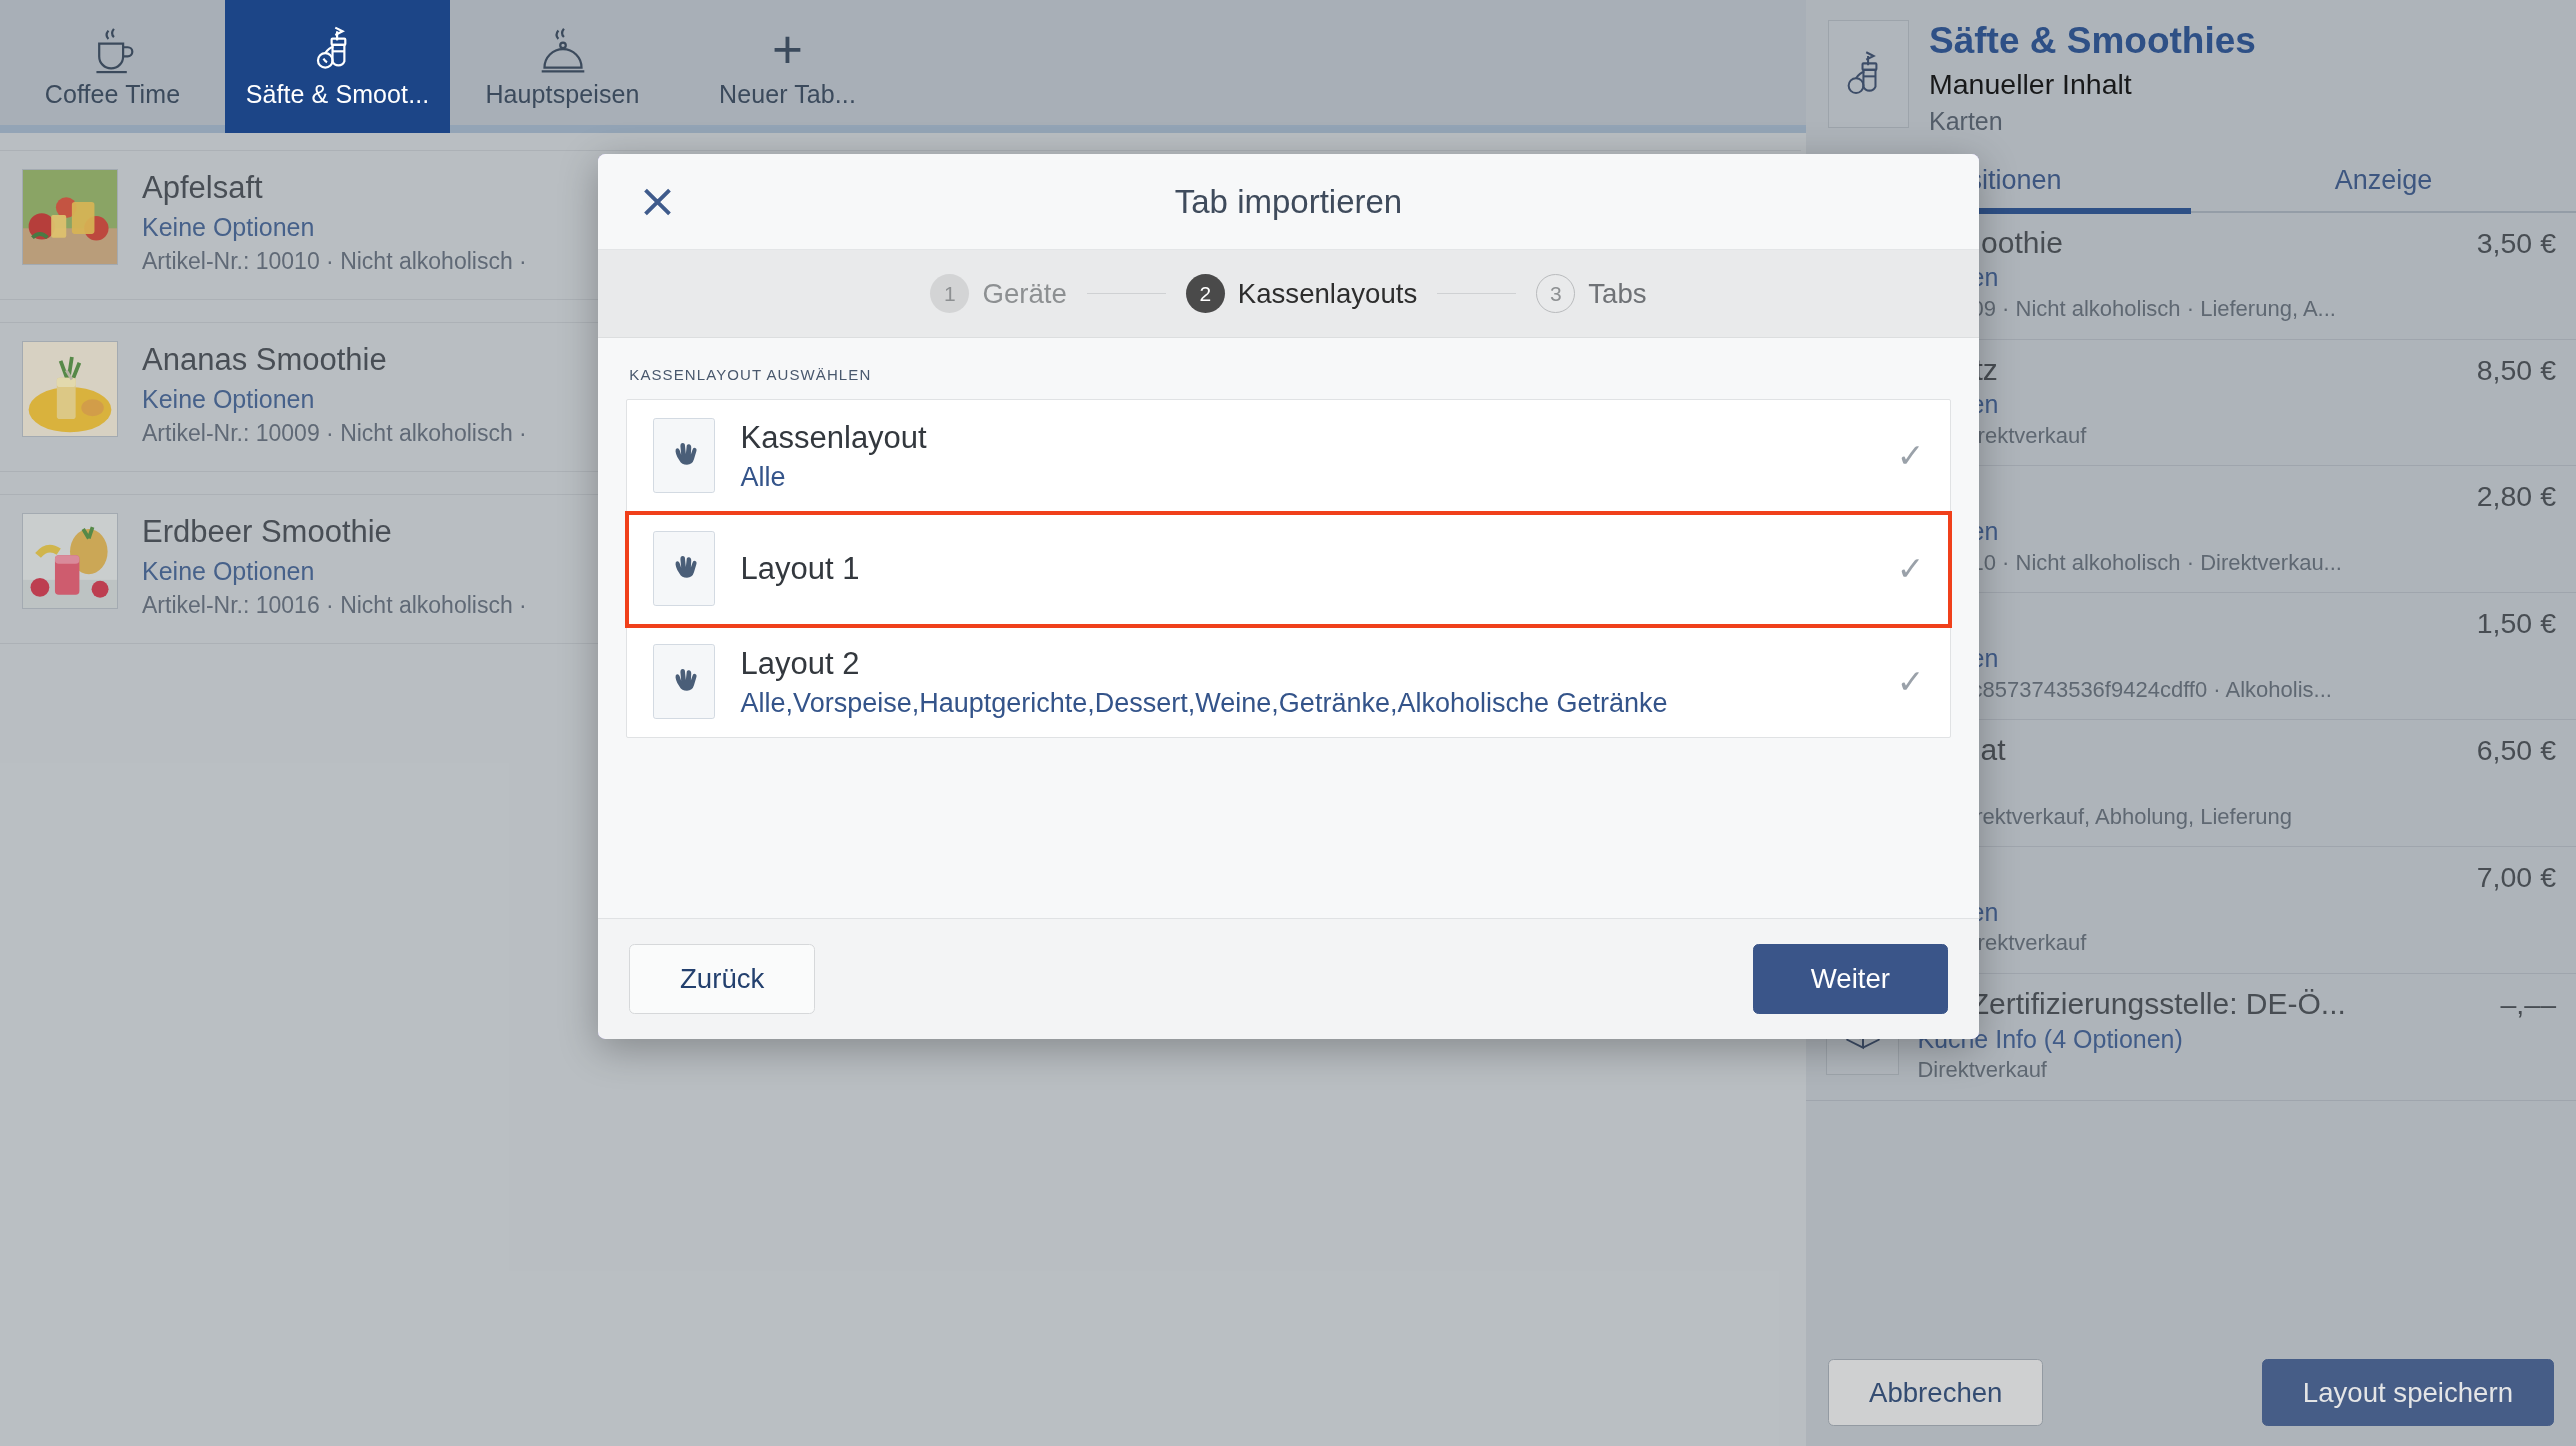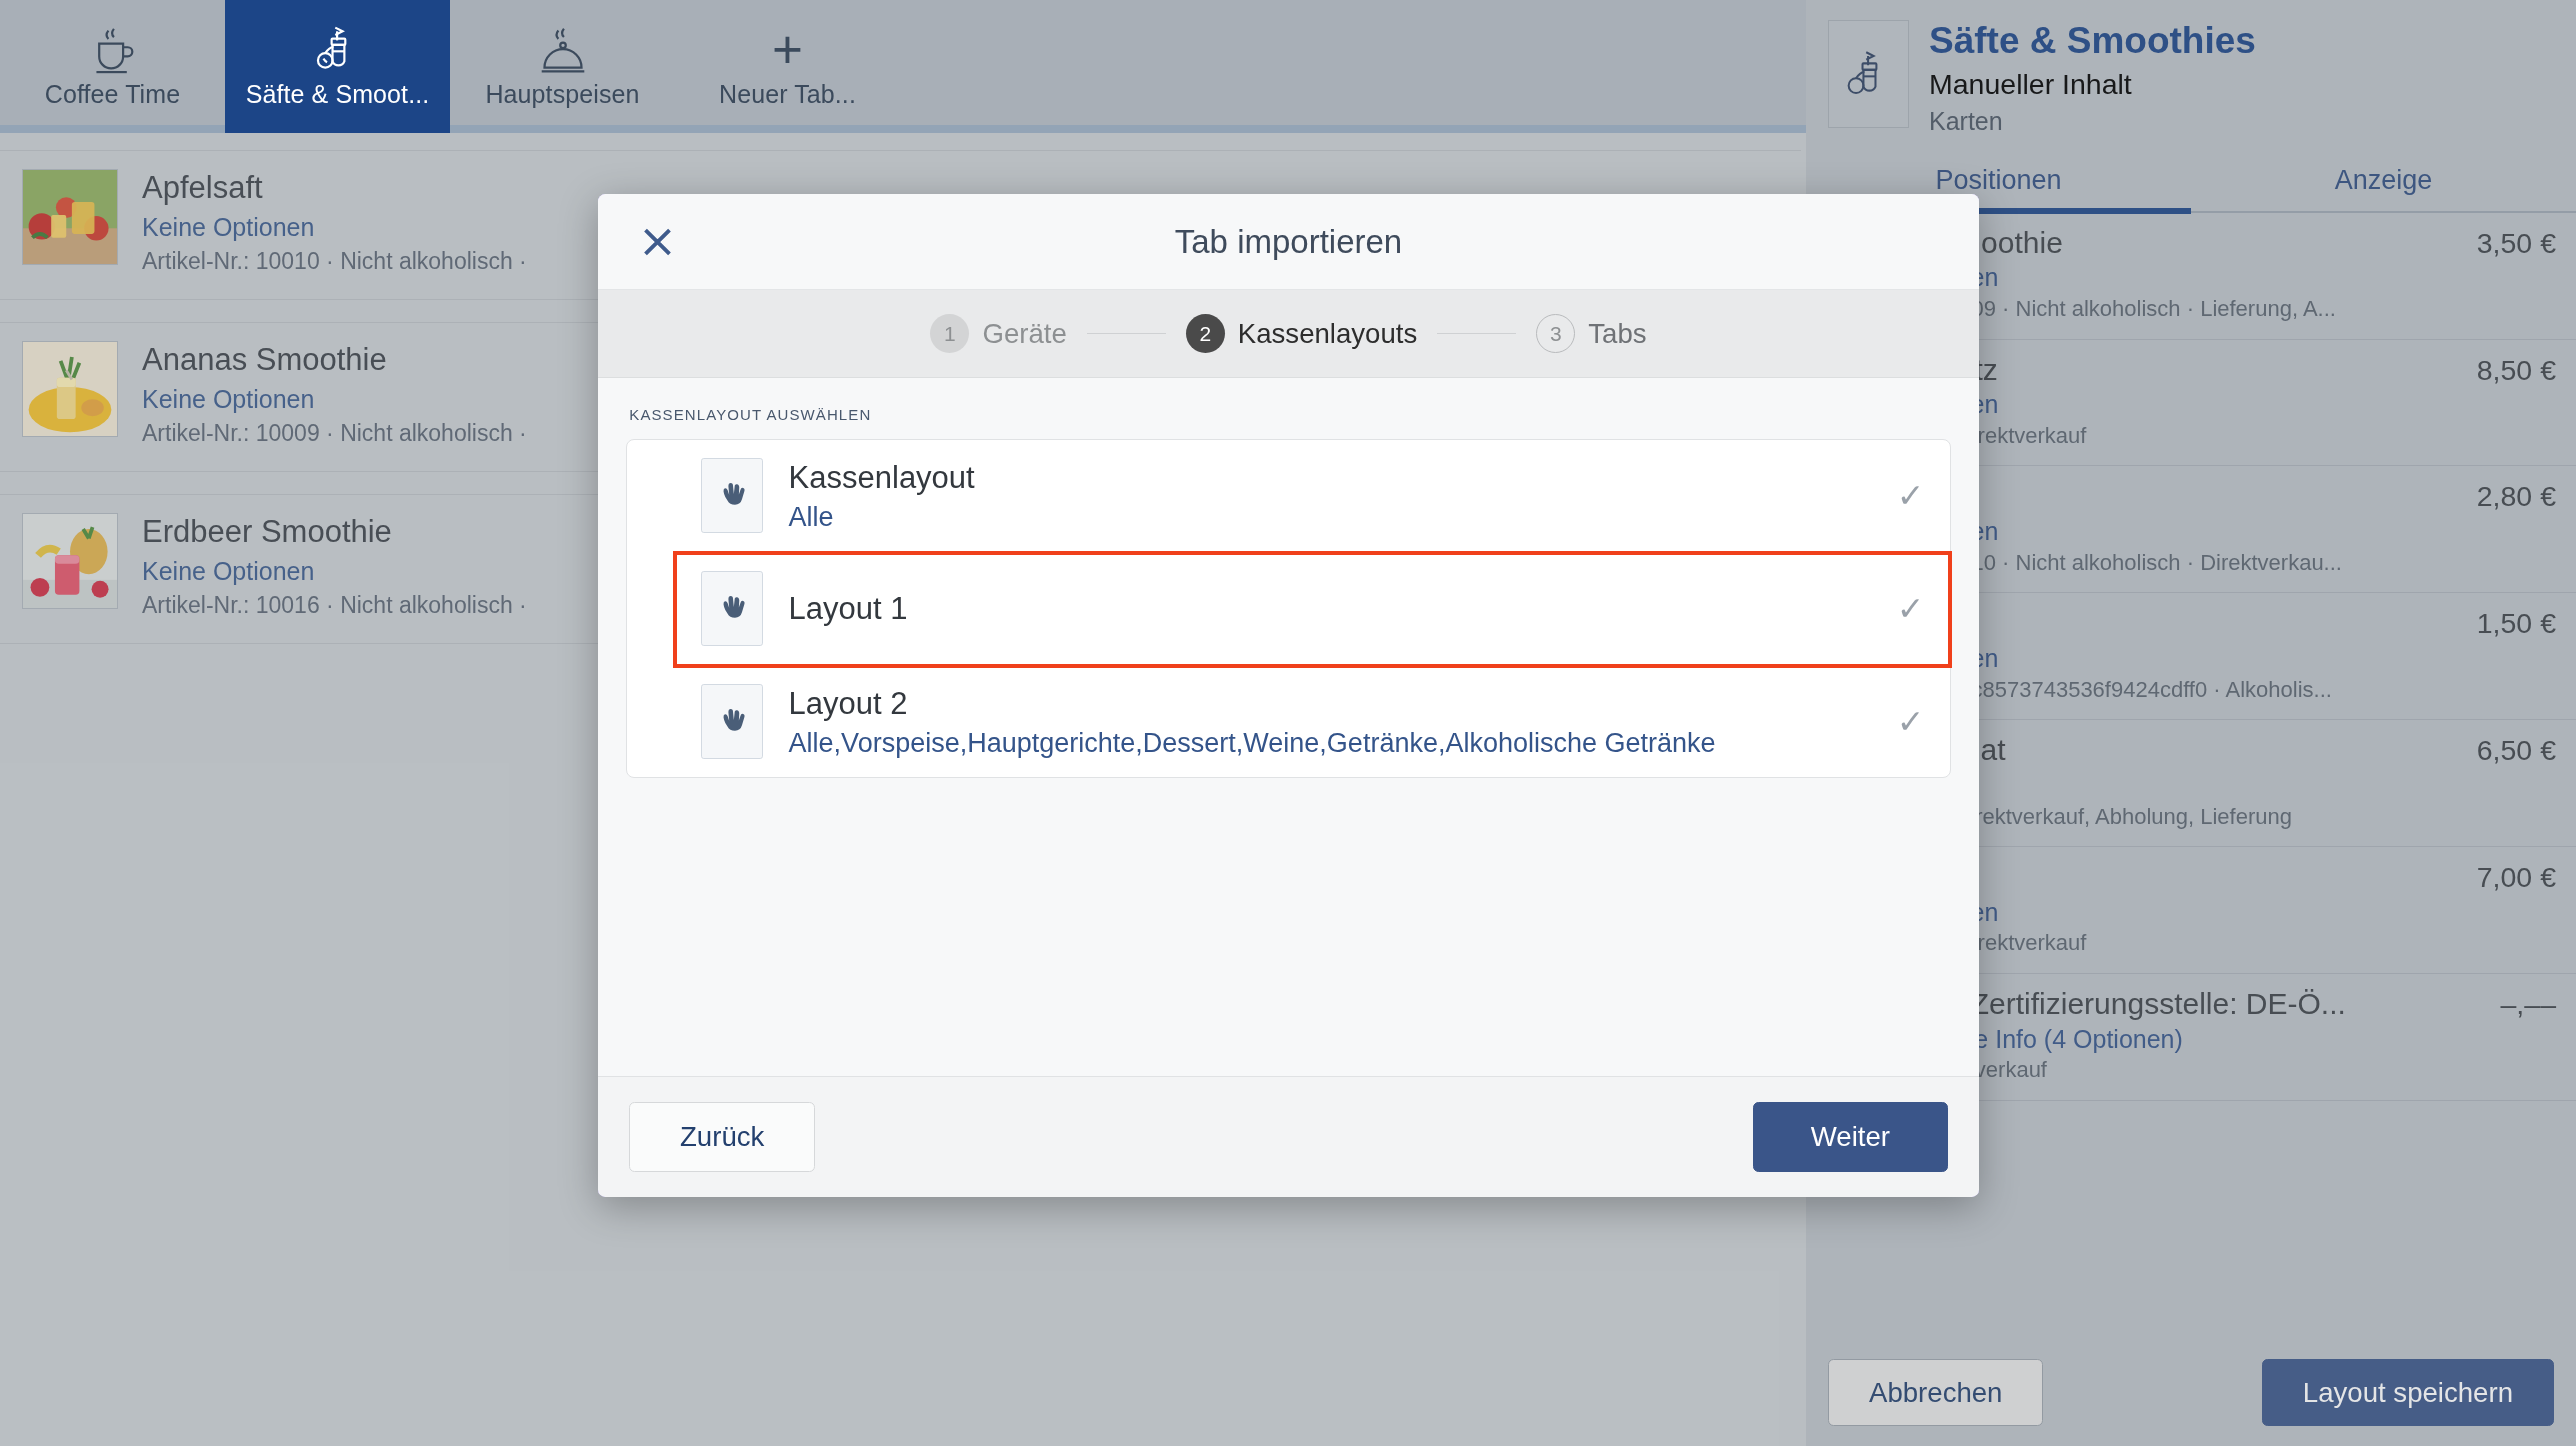--- a/index.html
+++ b/index.html
@@ -141,27 +141,26 @@
   .btn.primary { background: #3a5589; color: #fff; border-color: #3a5589; }
 
   
   .overlay {
     position: absolute; inset: 0;
     background: rgba(120,125,130,0.20);
   }
   .modal {
     position: absolute;
     left: 598px; top: 154px;
-    width: 1381px; height: 1003px;
+    width: 1381px; height: 885px;
     background: #c4b5fd;
     border-radius: 7.3px;
     box-shadow: 0 9.2px 39px rgba(0,0,0,.28);
     display: flex; flex-direction: column;
     overflow: hidden;
-    margin-top: 40px;
   }
   .modal-head {
     position: relative; height: 96px;
     display: flex; align-items: center; justify-content: center;
     background: #f7f8f9;
     border-bottom: 0.9px solid #e3e5e7;
   }
   .modal-title { font-size: 33px; color: #3f4b5c; }
   .modal-close {
     position: absolute; left: 31px; top: 50%; transform: translateY(-50%);
@@ -187,21 +186,21 @@
   .step.current .slabel { color: #2d2d2d; font-size: 27.6px; }
   .step.todo .bullet { border: 1.8px solid #b9bbbd; color: #8d9092; }
   .step.todo .slabel { color: #6f7276; font-size: 27.6px; }
   .step-sep { width: 79px; height: 1.8px; background: #cfd1d3; margin: 0 20px; }
 
   .modal-body { flex: 1; padding: 27.6px 27.6px 0 27.6px; background: #f7f8f9; overflow: hidden; }
   .section-label {
     font-size: 15px; color: #49586d; letter-spacing: 1.1px;
     margin: 0 0 16.5px 3.7px;
   }
-  .layout-list { background: #fff; border: 0.9px solid #e0e2e4; border-radius: 8px; padding-left: 48px; }
+  .layout-list { background: #fff; border: 0.9px solid #e0e2e4; border-radius: 2px; }
   .layout-item {
     display: flex; align-items: center; gap: 26px;
     padding: 18.4px 26px; cursor: pointer;
     border-bottom: 0.9px solid #eceef0;
     position: relative;
   }
   .layout-item:last-child { border-bottom: none; }
   .layout-item.highlight {
     outline: 4.6px solid #f0401b;
     outline-offset: -2.8px;

